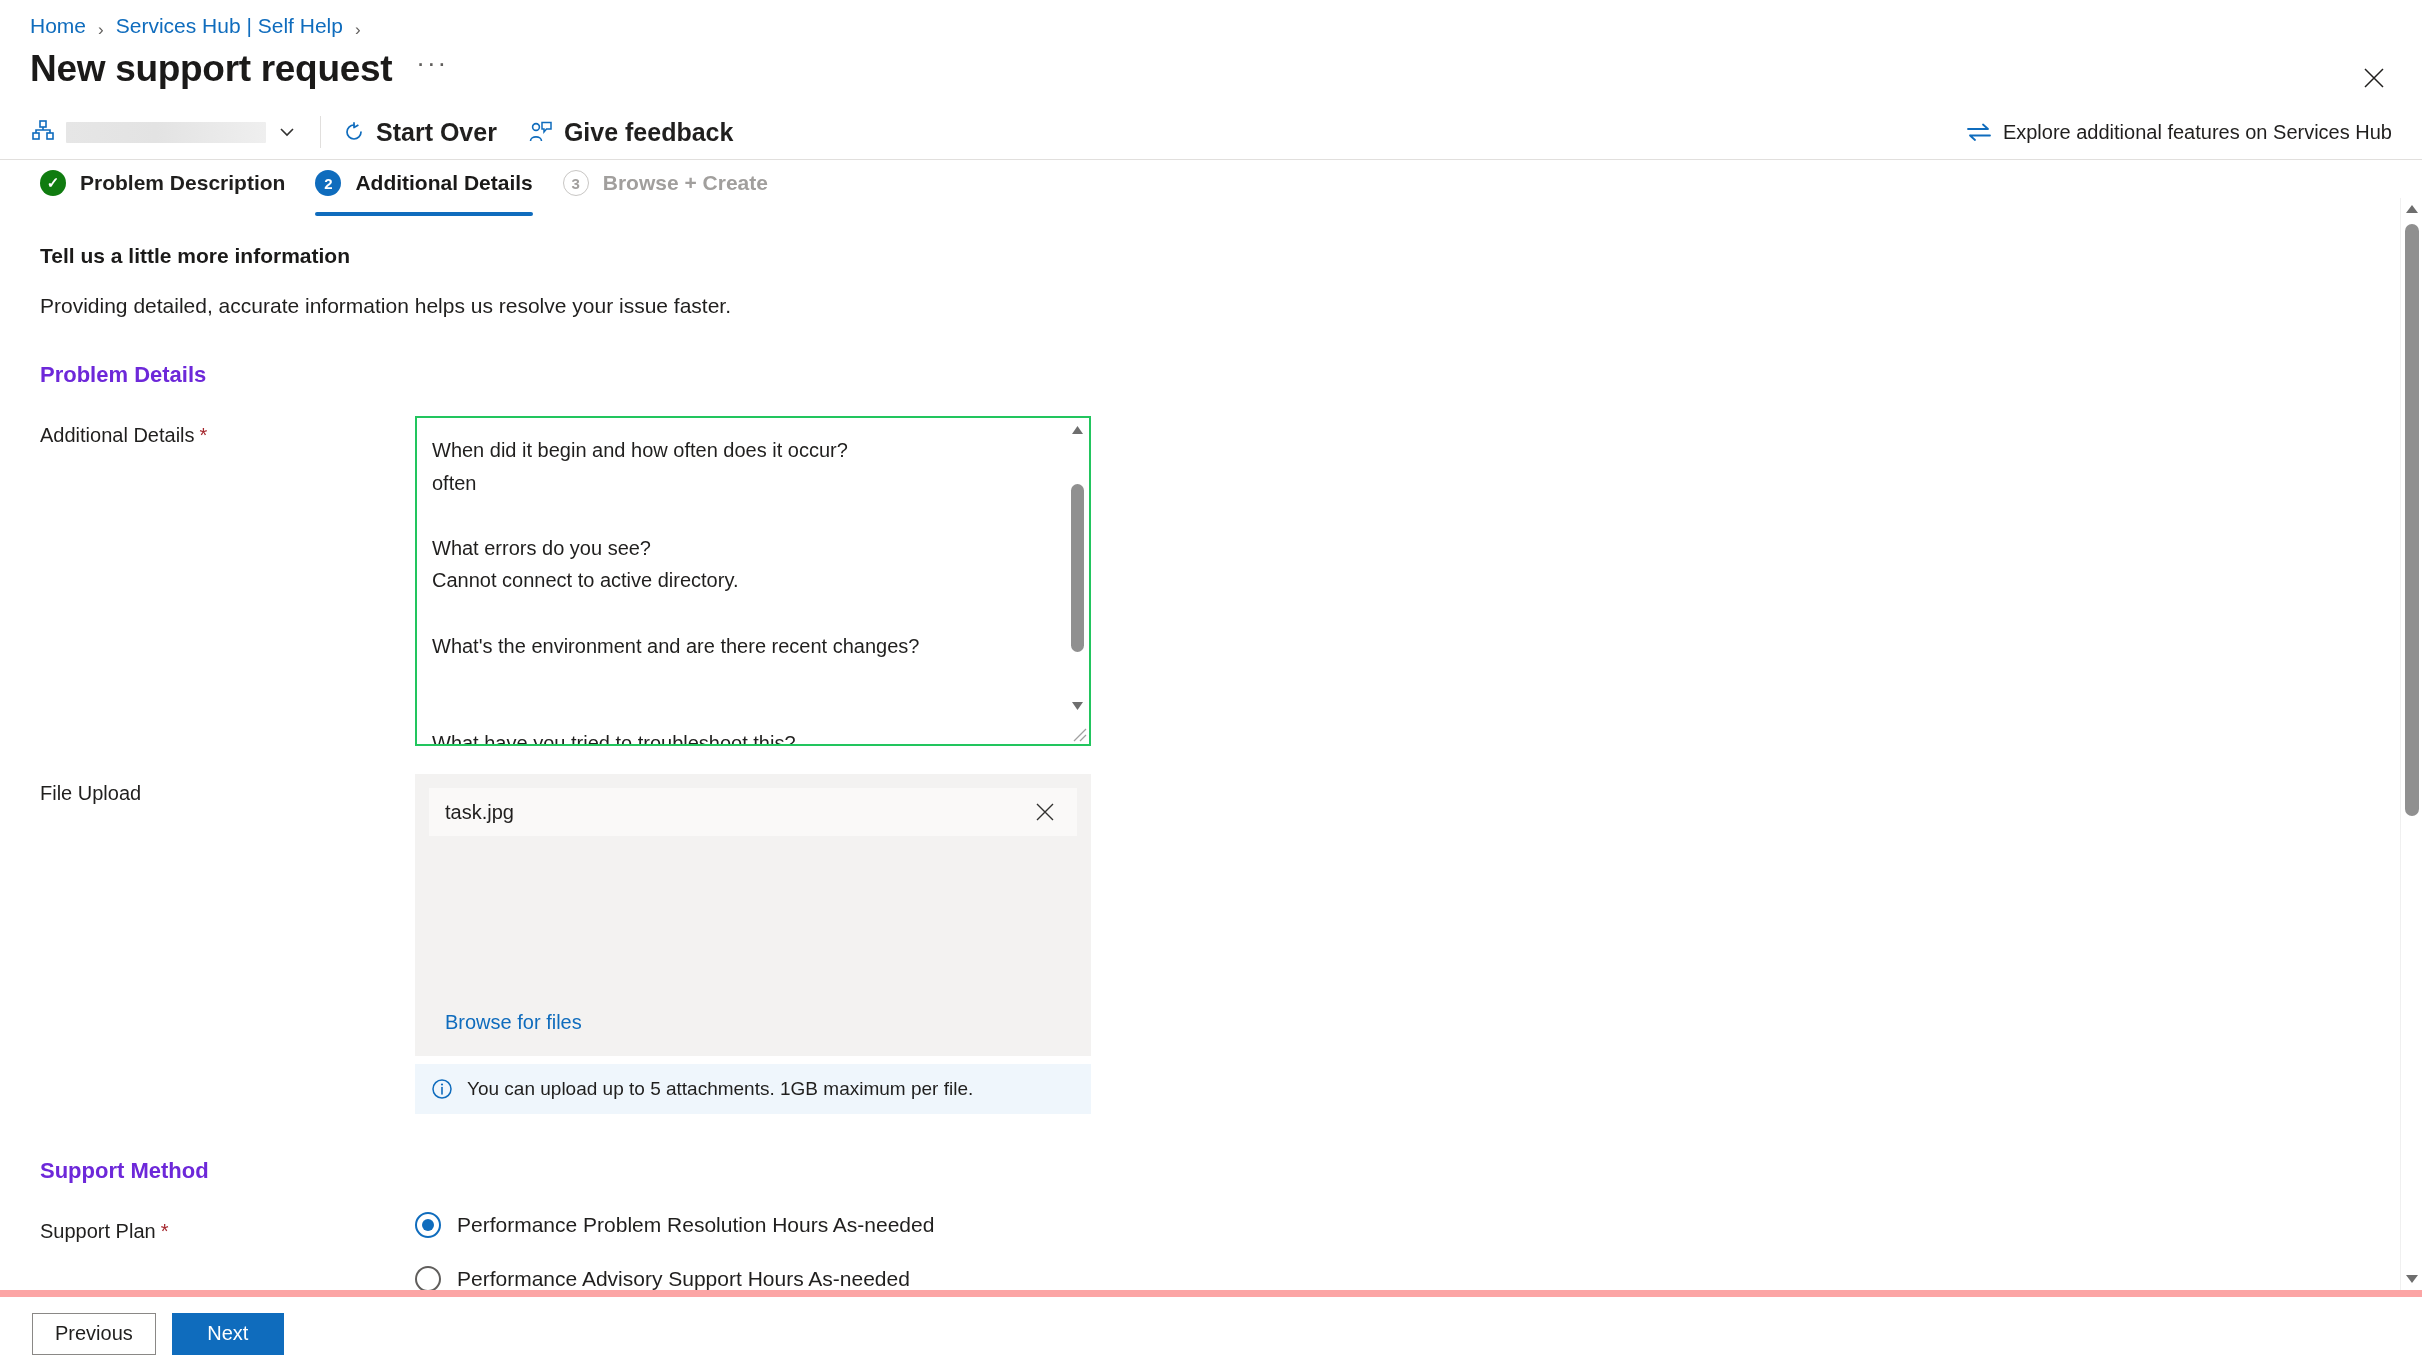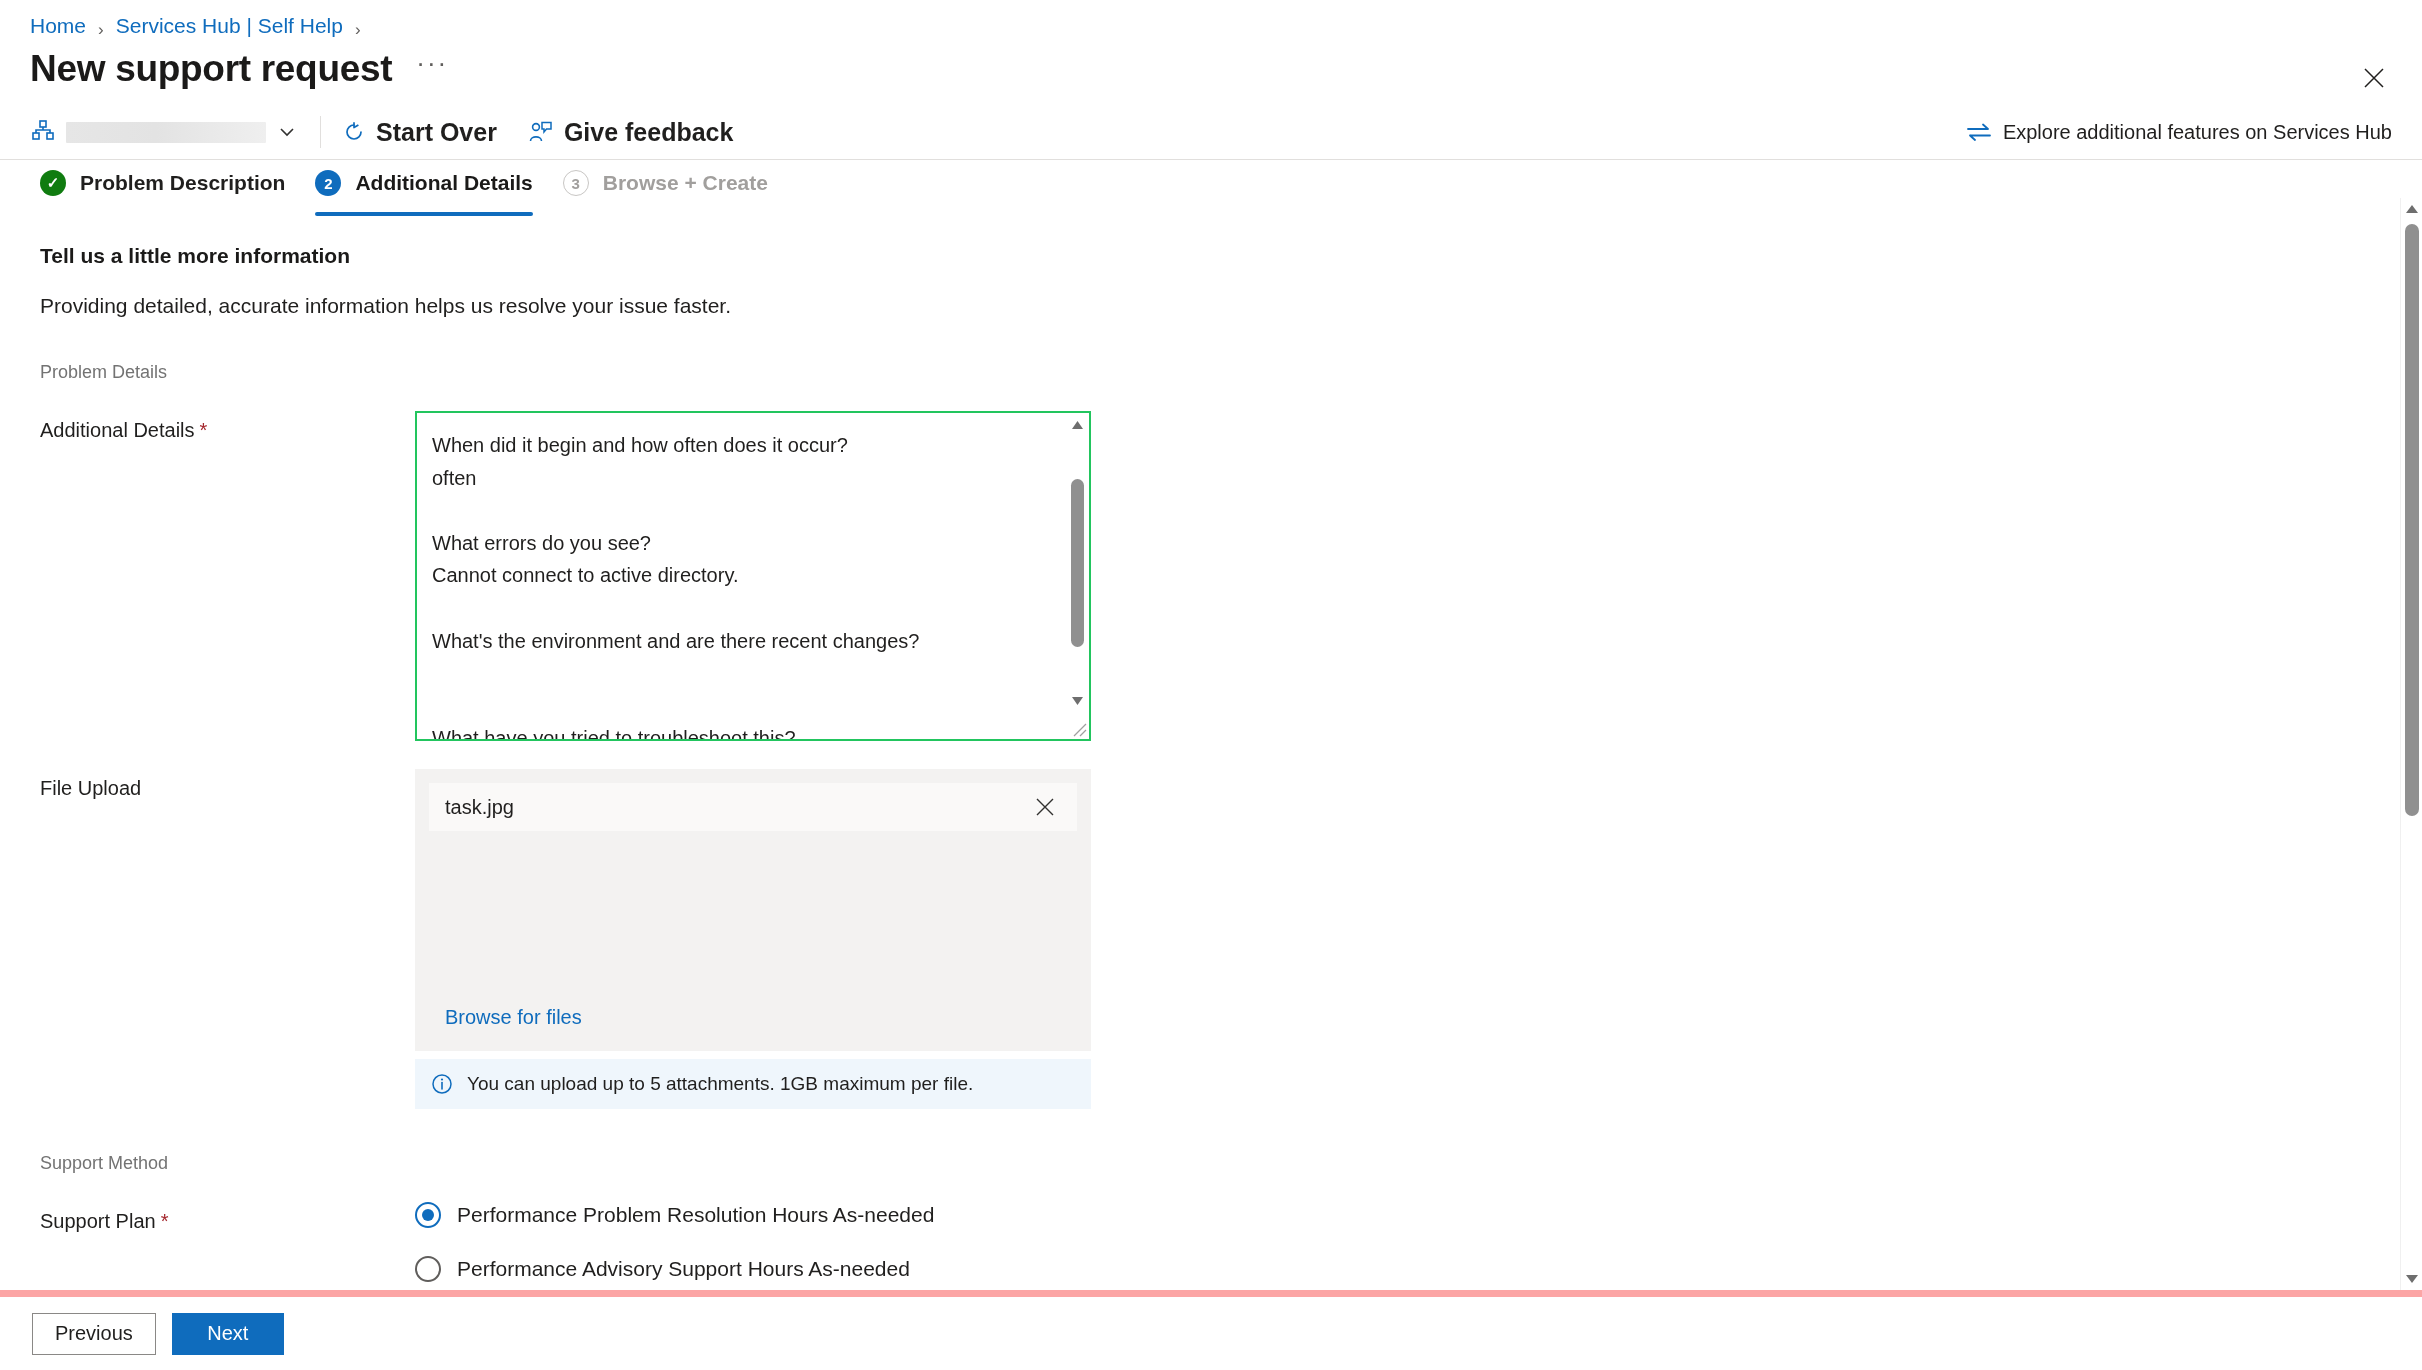--- a/index.html
+++ b/index.html
@@ -170,22 +170,22 @@
     font-size: 21px; font-weight: 600;
     color: #1b1a19;
     margin: 44px 0 0 0;
   }
   .intro-p {
     font-size: 21px;
     color: #201f1e;
     margin: 26px 0 0 0;
   }
   .section-h {
-    font-size: 18px; font-weight: 400;
-    color: #737373;
+    font-size: 22px; font-weight: 700;
+    color: #6d28d9;
     margin: 44px 0 0 0;
   }
 
   .field-row {
     display: flex;
     align-items: flex-start;
     margin-top: 28px;
   }
   .field-label {
     width: 375px;

